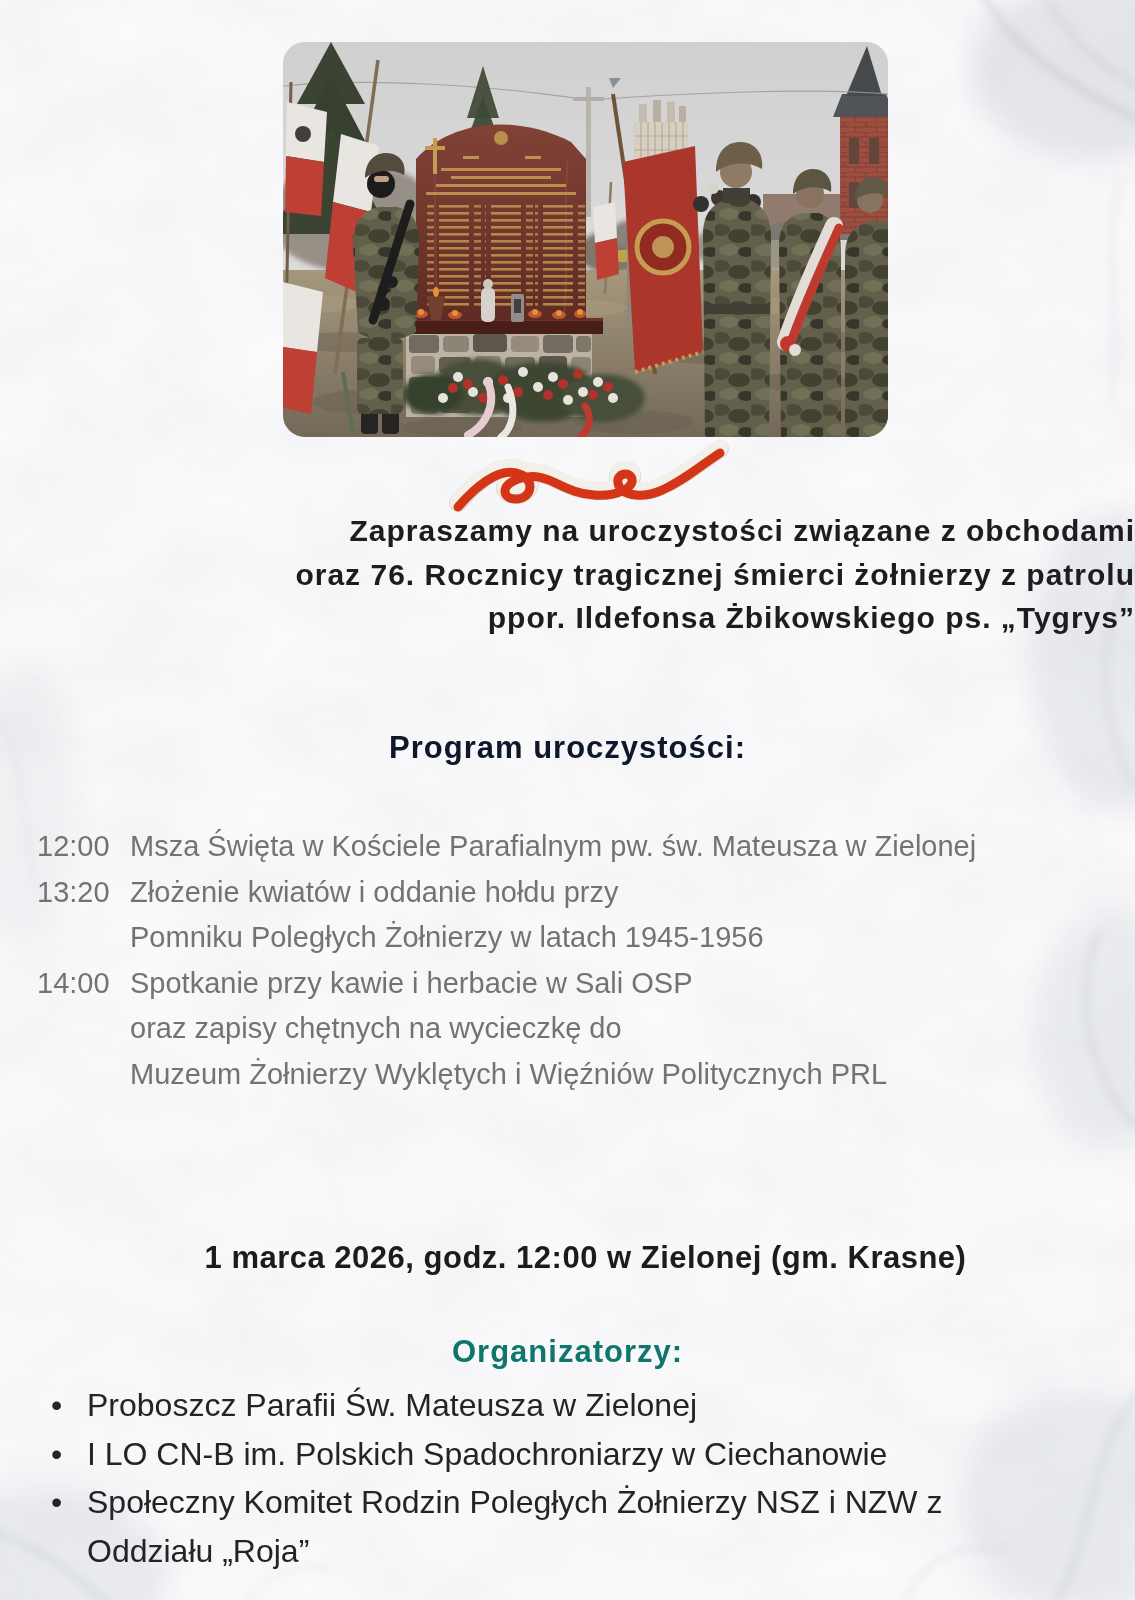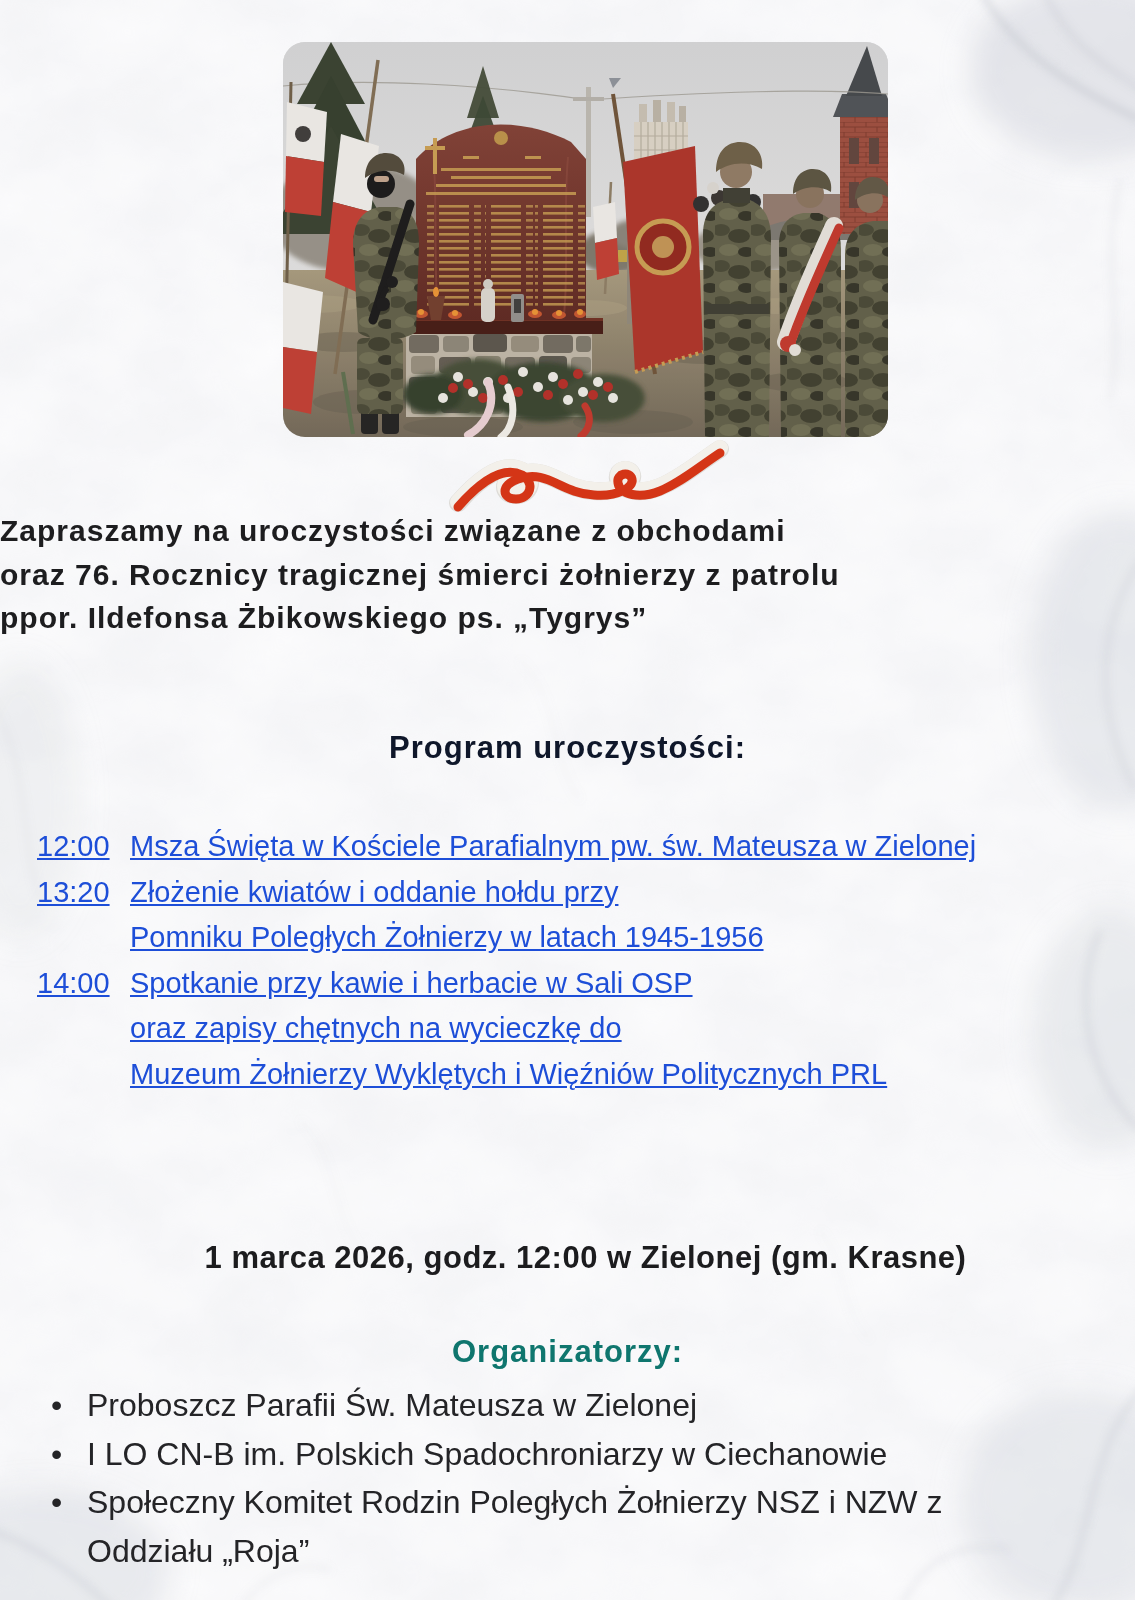--- a/index.html
+++ b/index.html
@@ -9,28 +9,28 @@
   }
   .marble{position:absolute;left:0;top:0;width:1135px;height:1600px;z-index:0;}
   .layer{position:absolute;z-index:1;}
   .photo{
     left:283px;top:42px;width:605px;height:395px;border-radius:22px;overflow:hidden;
     background:#d5d5d5;
   }
   .photo svg{display:block;width:100%;height:100%;}
   .ribbon{left:448px;top:438px;width:285px;height:78px;}
   .headline{
-    left:0;width:1135px;top:509px;text-align:left;
+    left:0;width:1135px;top:509px;text-align:right;
     font-weight:bold;font-size:30px;line-height:43.5px;letter-spacing:1px;color:#1d1d1f;
   }
   .program-title{
     left:0;width:1135px;top:730px;text-align:center;
     font-weight:bold;font-size:31px;letter-spacing:1px;color:#0f172a;
   }
-  .program{left:37px;top:824px;width:1080px;font-size:29px;line-height:45.5px;color:#1d4ed8;text-decoration:underline;}
+  .program{left:37px;top:824px;width:1080px;font-size:29px;line-height:45.5px;color:#737373;}
   .prow{display:flex;}
   .ptime{flex:0 0 93px;}
   .ptext{flex:1 1 auto;white-space:nowrap;}
   .date-line{
     left:0;width:1135px;top:1240px;text-align:center;
     font-weight:bold;font-size:31px;letter-spacing:0.5px;color:#1c1c1e;padding-left:18px;
   }
   .org-title{
     left:0;width:1135px;top:1334px;text-align:center;
     font-weight:bold;font-size:31px;letter-spacing:1px;color:#0f766e;

